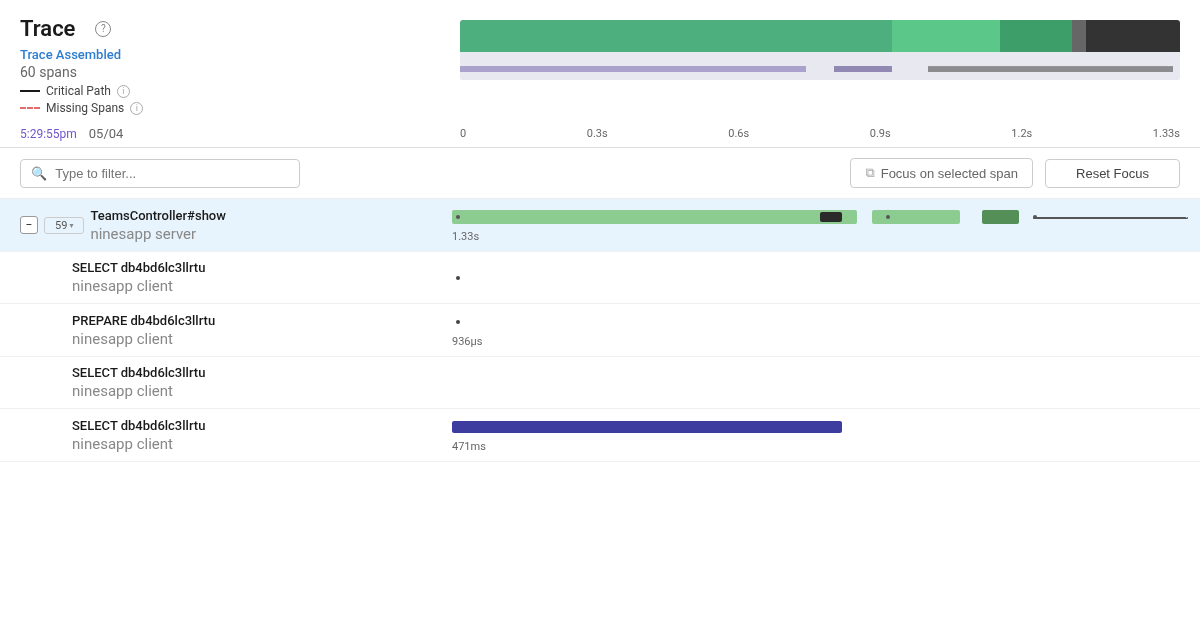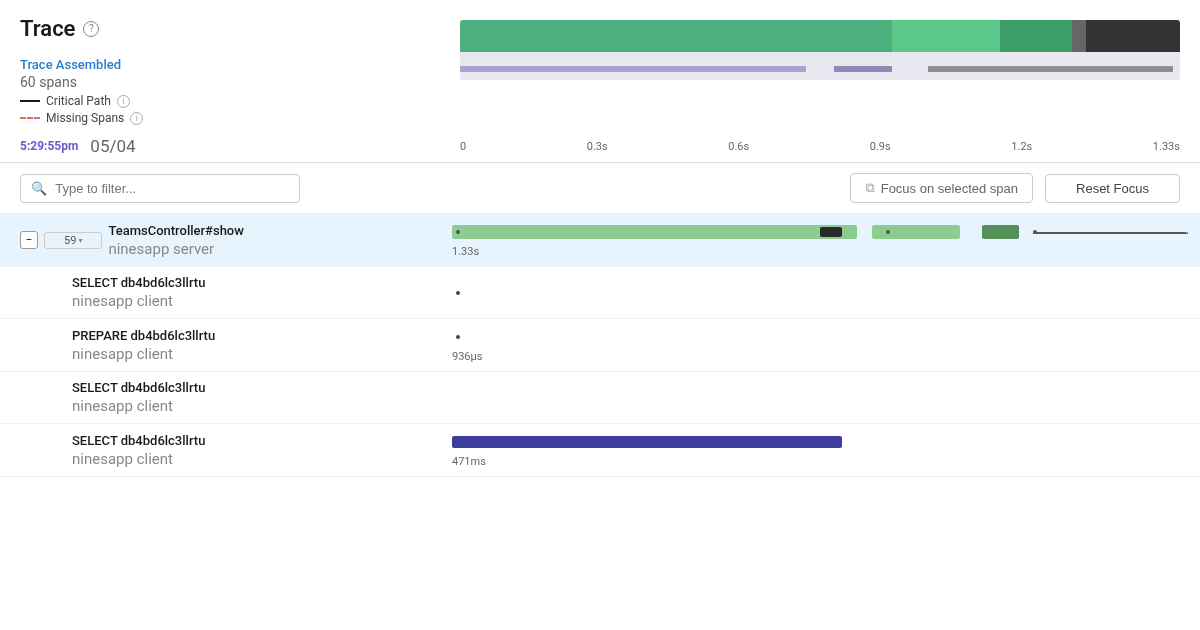--- a/index.html
+++ b/index.html
@@ -21,22 +21,22 @@
       gap: 0;
     }
 
     .header-left {
       min-width: 440px;
     }
 
     .title-row {
       display: flex;
       align-items: center;
-      gap: 8px;
-      margin-bottom: 16px;
+      gap: 20px;
+      margin-bottom: 6px;
     }
 
     .title {
       font-size: 22px;
       font-weight: 600;
       color: #1a1a1a;
     }
 
     .help-icon {
       width: 16px;
@@ -171,26 +171,26 @@
     .axis-left {
       min-width: 440px;
       display: flex;
       align-items: center;
       gap: 12px;
     }
 
     .axis-timestamp {
       color: #7156d0;
       font-size: 12px;
-      font-weight: 700;
+      font-weight: 400;
     }
 
     .axis-date {
       color: #666;
-      font-size: 17px;
+      font-size: 13px;
     }
 
     .axis-ticks {
       flex: 1;
       display: flex;
       align-items: center;
       justify-content: space-between;
       position: relative;
     }
 
@@ -297,21 +297,21 @@
       background: #fff;
       flex-shrink: 0;
     }
 
     .span-count-badge {
       display: flex;
       align-items: center;
       gap: 2px;
       border: 1px solid #ccc;
       border-radius: 3px;
-      padding: 1px 19px;
+      padding: 1px 10px;
       font-size: 11px;
       color: #555;
       cursor: pointer;
       flex-shrink: 0;
     }
 
     .chevron-down {
       font-size: 8px;
       color: #888;
     }

